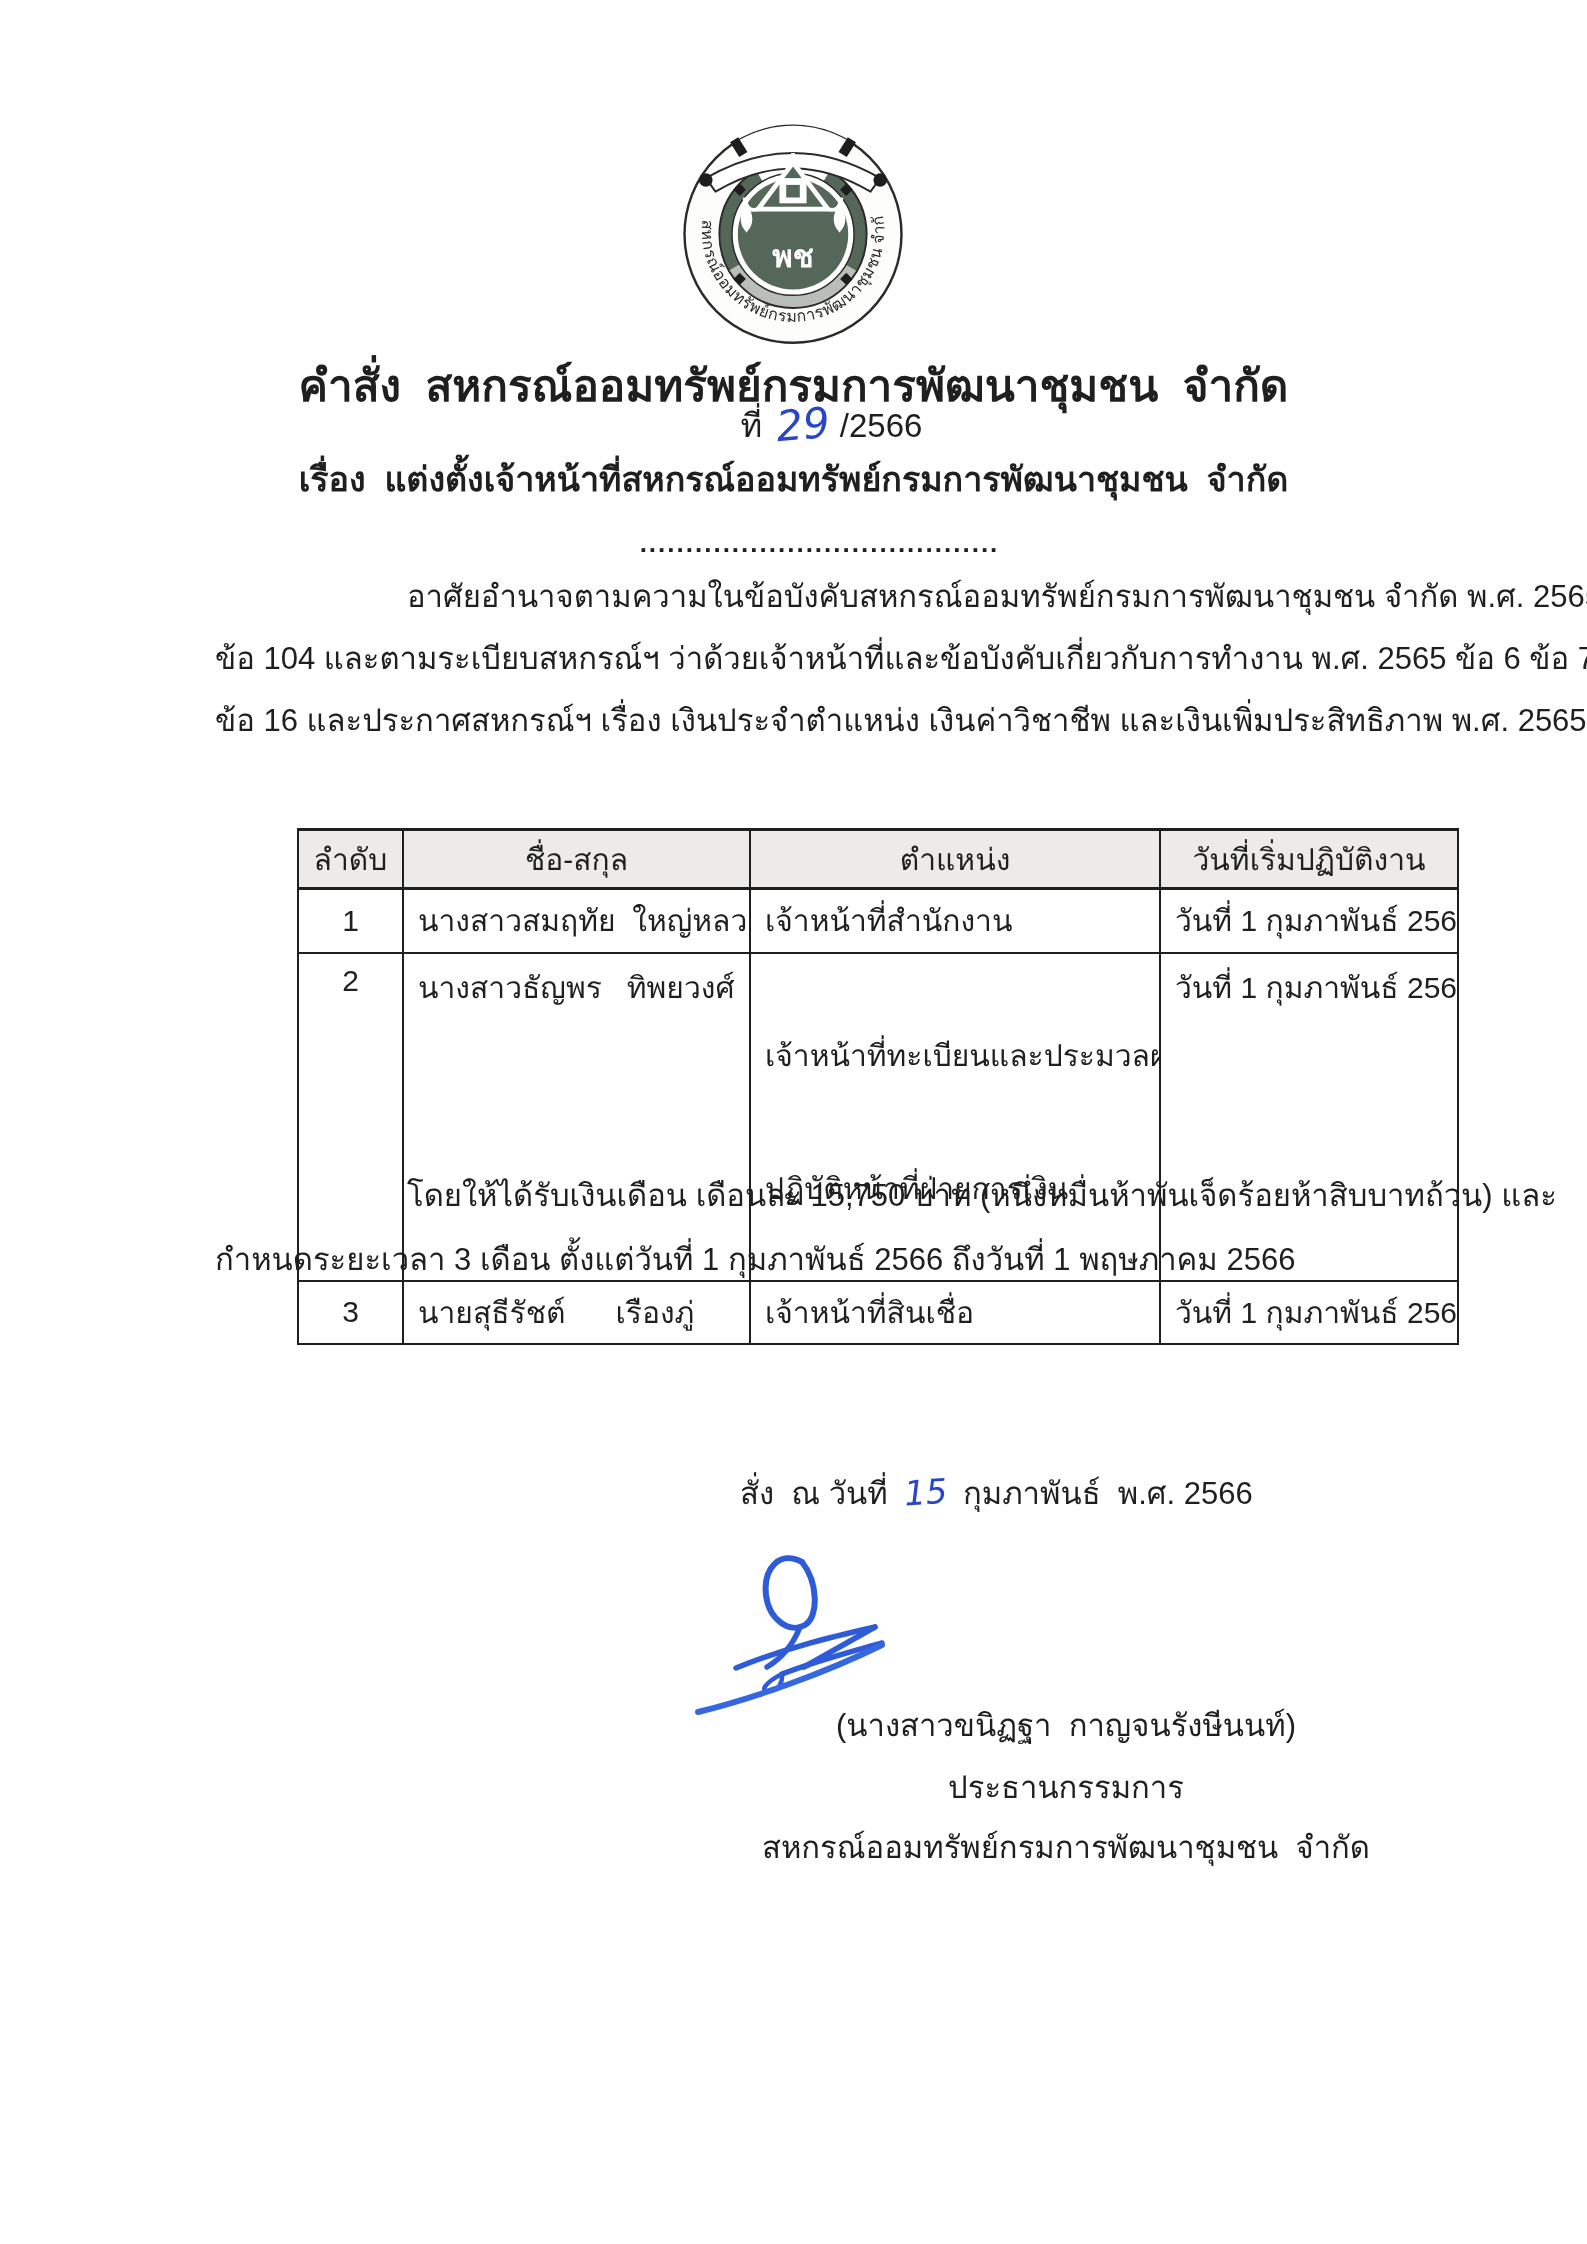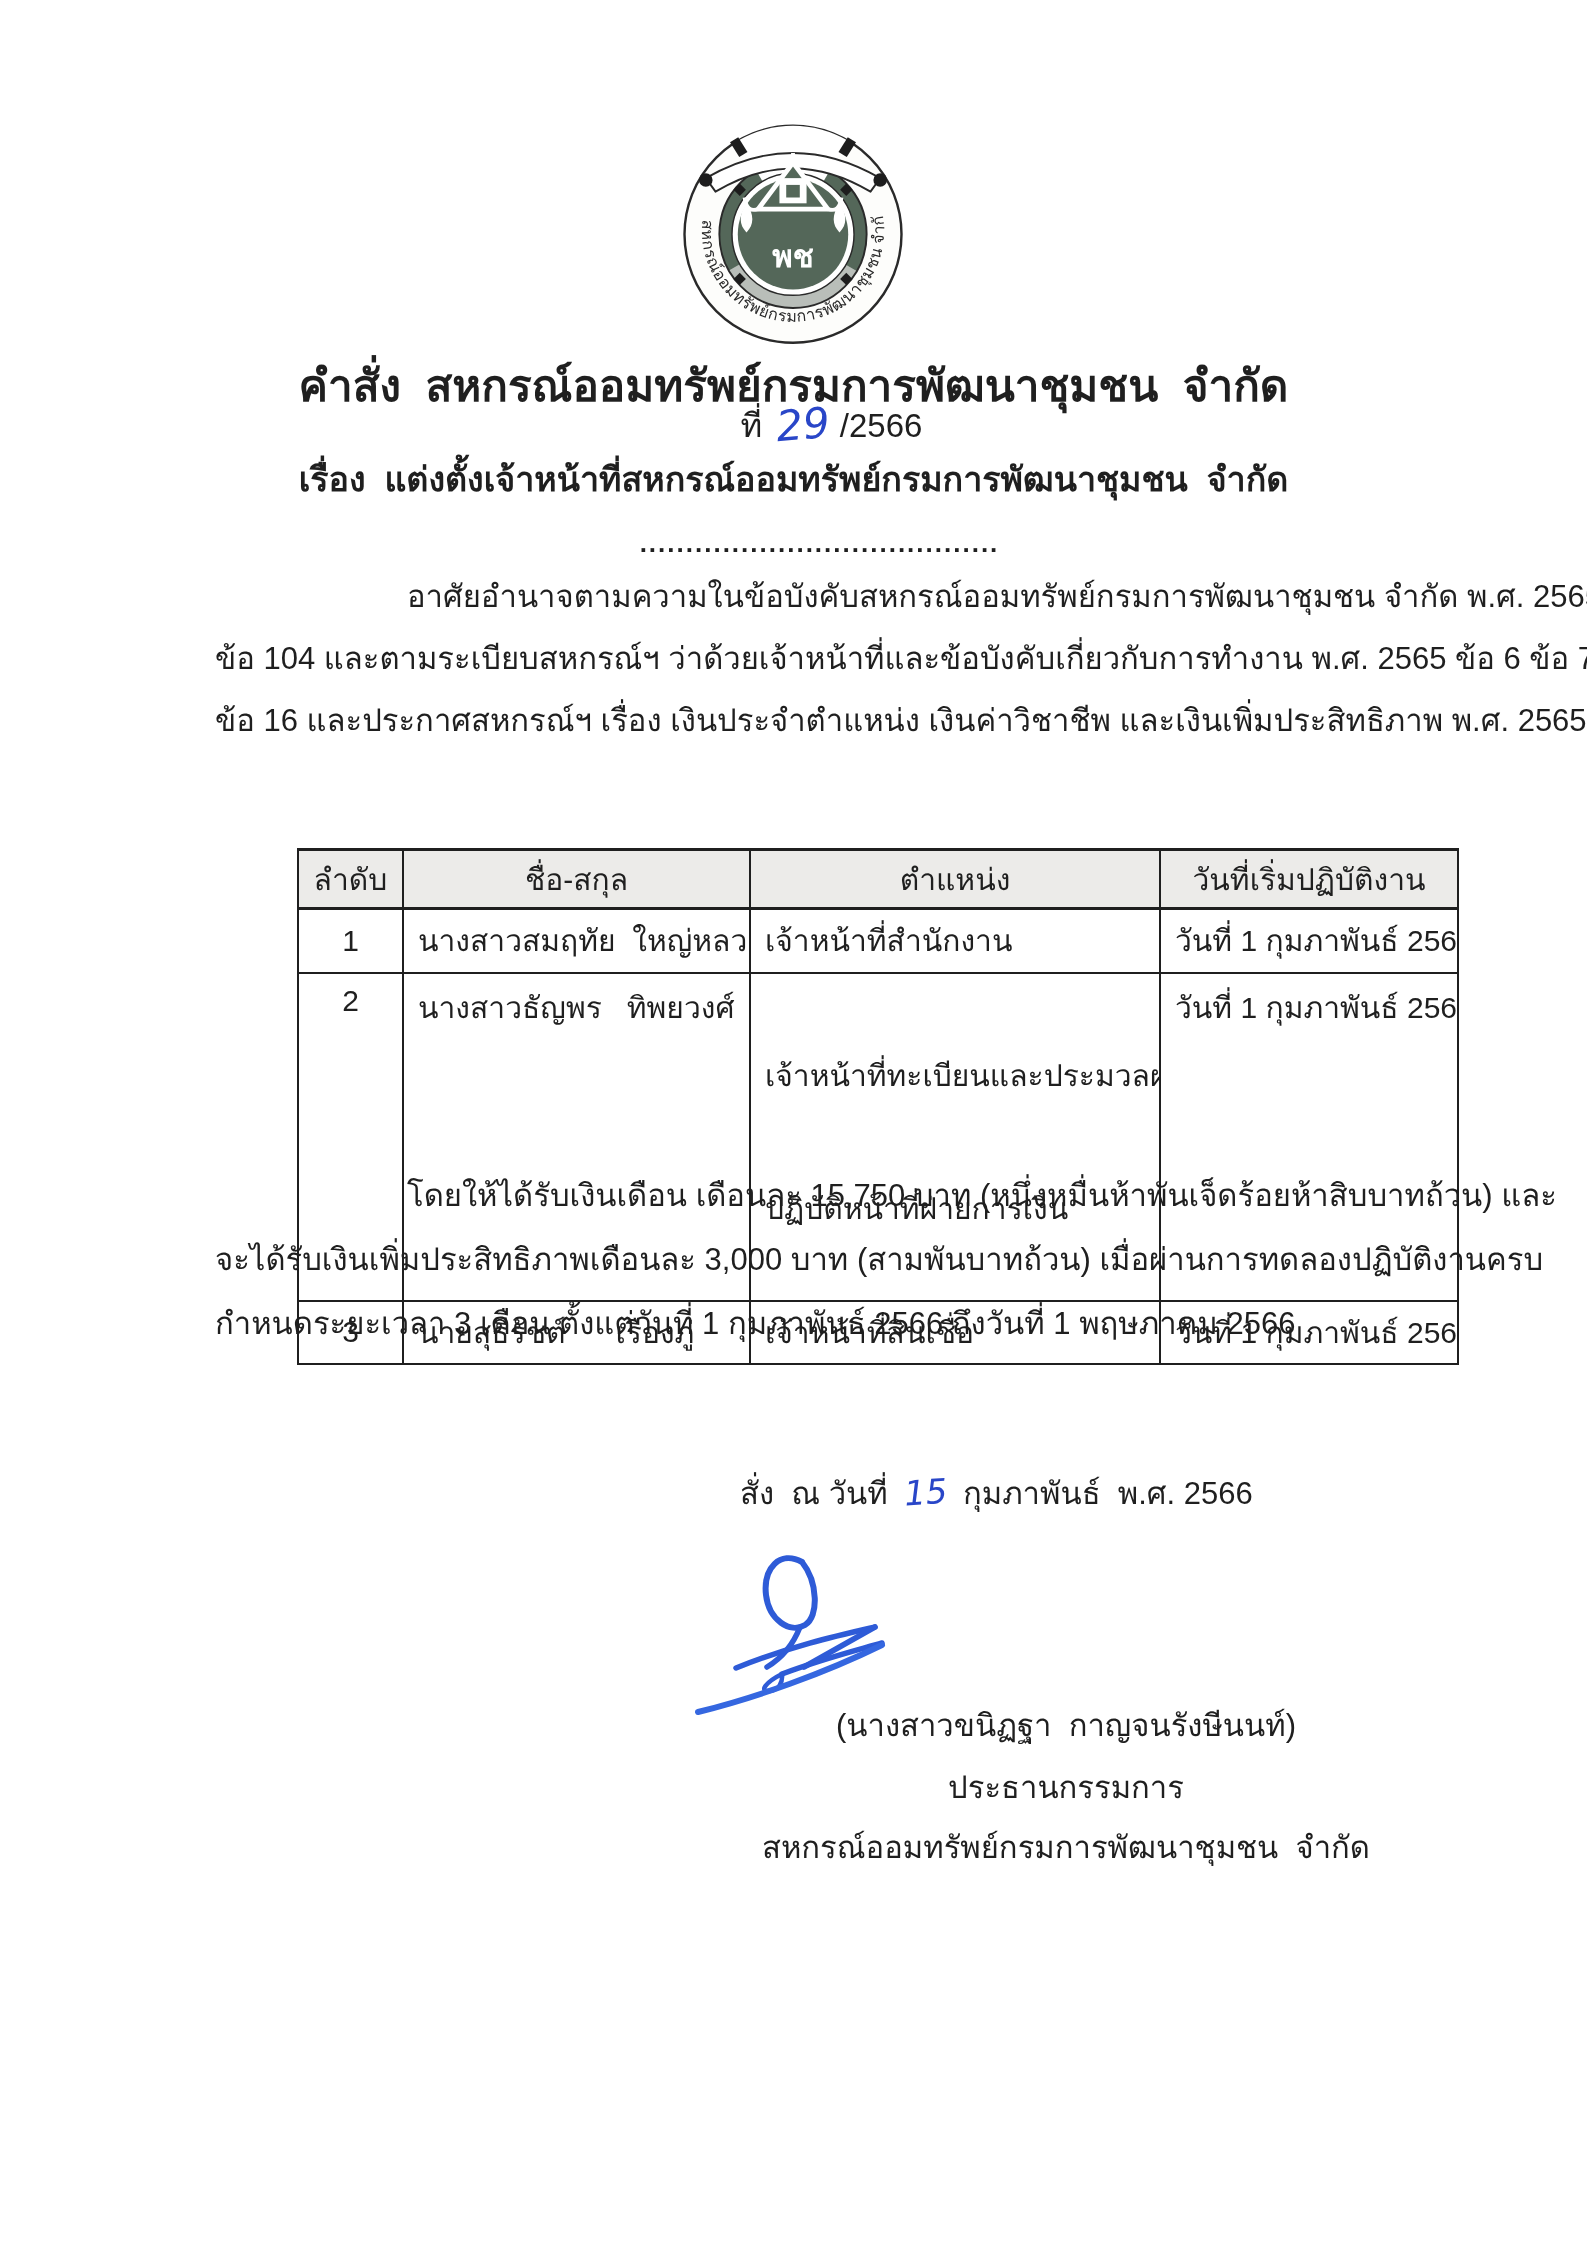--- a/index.html
+++ b/index.html
@@ -21,21 +21,21 @@
   .doc-subject { top:452px; font-size:34px; font-weight:bold; }
   .dots { top:528px; font-size:26px; letter-spacing:2px; font-weight:bold; transform:translateX(26px); }
   .para { left:215px; width:1290px; font-size:31px; }
   .para .line { white-space:pre; height:62px; line-height:62px; }
   .p2 .line { height:64px; line-height:64px; }
   .indent { padding-left:192px; }
   .p1 { top:566px; }
   .p2 { top:1164px; }
   .p3 { top:1384px; }
   
-  .tbl-wrap { top:828px; left:297px;margin-top:20px; }
+  .tbl-wrap { top:828px; left:297px; }
   table { border-collapse:collapse; table-layout:fixed; width:1160px;
           font-size:30px; color:#1f1f1f; }
   th, td { border:2px solid #1f1f1f; vertical-align:middle; overflow:hidden; }
   th { font-weight:normal; background:#ecebe9; border-bottom:3px solid #1f1f1f; text-align:center; }
   table, tr:first-child th { border-top:3px solid #1f1f1f; }
   td.c-no { text-align:center; }
   td.pad { padding-left:14px; white-space:pre; }
   tr.hdr { height:59px; } tr.r1 { height:64px; } tr.r2 { height:106px; } tr.r3 { height:63px; }
   tr.r2 td { vertical-align:top; }
   tr.r2 td .l1 { padding-top:10px; }
@@ -155,21 +155,20 @@
         <td class="pad">นายสุธีรัชต์      เรืองภู่</td>
         <td class="pad">เจ้าหน้าที่สินเชื่อ</td>
         <td class="pad">วันที่ 1 กุมภาพันธ์ 2566</td>
       </tr>
     </tbody>
       </table>
   </div>
 
   <div class="abs para p2">
     <div class="line indent">โดยให้ได้รับเงินเดือน เดือนละ 15,750 บาท (หนึ่งหมื่นห้าพันเจ็ดร้อยห้าสิบบาทถ้วน) และ</div>
-    <div class="line">จะได้รับเงินเพิ่มประสิทธิภาพเดือนละ 3,000 บาท (สามพันบาทถ้วน) เมื่อผ่านการทดลองปฏิบัติงานครบ</div>
     <div class="line">กำหนดระยะเวลา 3 เดือน ตั้งแต่วันที่ 1 กุมภาพันธ์ 2566 ถึงวันที่ 1 พฤษภาคม 2566</div>
   </div>
 
 
   <div class="abs order-line"><span>สั่ง  ณ วันที่</span><span class="hand-blue">15</span><span>กุมภาพันธ์  พ.ศ. 2566</span></div>
 
   <div class="abs sig-box">
     <svg width="270" height="175" viewBox="0 0 270 175">
       <g fill="none" stroke="#2e5bd7" stroke-linecap="round" stroke-linejoin="round">
         <path d="M172,14 C150,2 133,20 136,47 C139,72 160,86 175,77 C189,69 188,34 172,14" stroke-width="6"></path>

